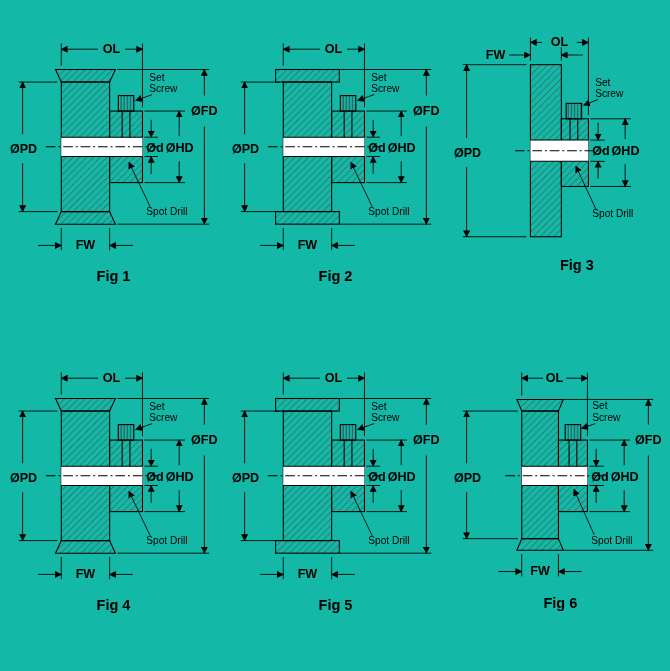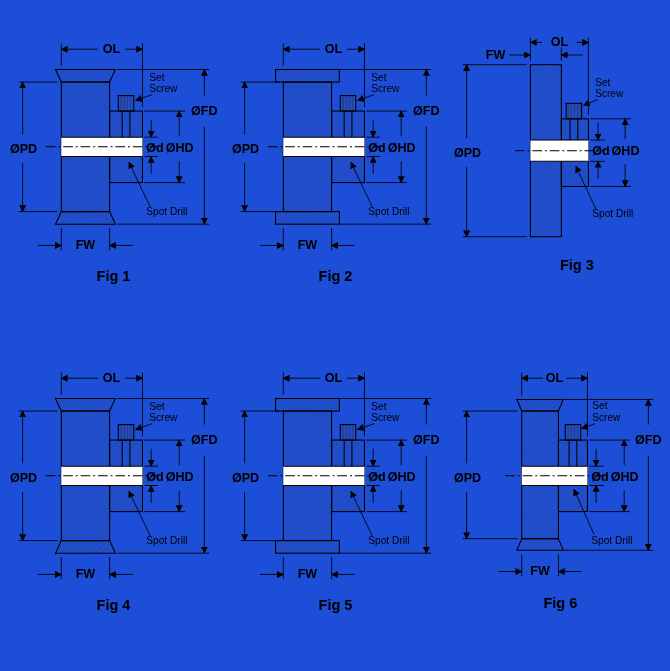--- a/index.html
+++ b/index.html
@@ -1,17 +1,17 @@
 <!DOCTYPE html>
 <html><head>
 <meta charset="utf-8">
 <style>
   html,body { margin:0; padding:0; background:#ffffff; }
   .page {
-    width:670px; height:671px; background:#1d4ed8;
+    width:670px; height:671px; background:#14b8a6;
     display:grid; grid-template-columns:repeat(3,1fr); grid-template-rows:1fr 1fr;
     box-sizing:border-box; padding:6px 2px;
     font-family:"Liberation Sans", sans-serif;
   }
   .cell { display:flex; align-items:center; justify-content:center; }
   svg.fig { width:216px; height:290px; }
   .shape line { stroke:#000; stroke-width:1.1; }
   .hatch  { fill:url(#hatch);  stroke:#000; stroke-width:1.1; }
   .vhatch { fill:url(#vhatch); stroke:#000; stroke-width:1.1; }
   .bore   { fill:#ffffff; stroke:none; }

